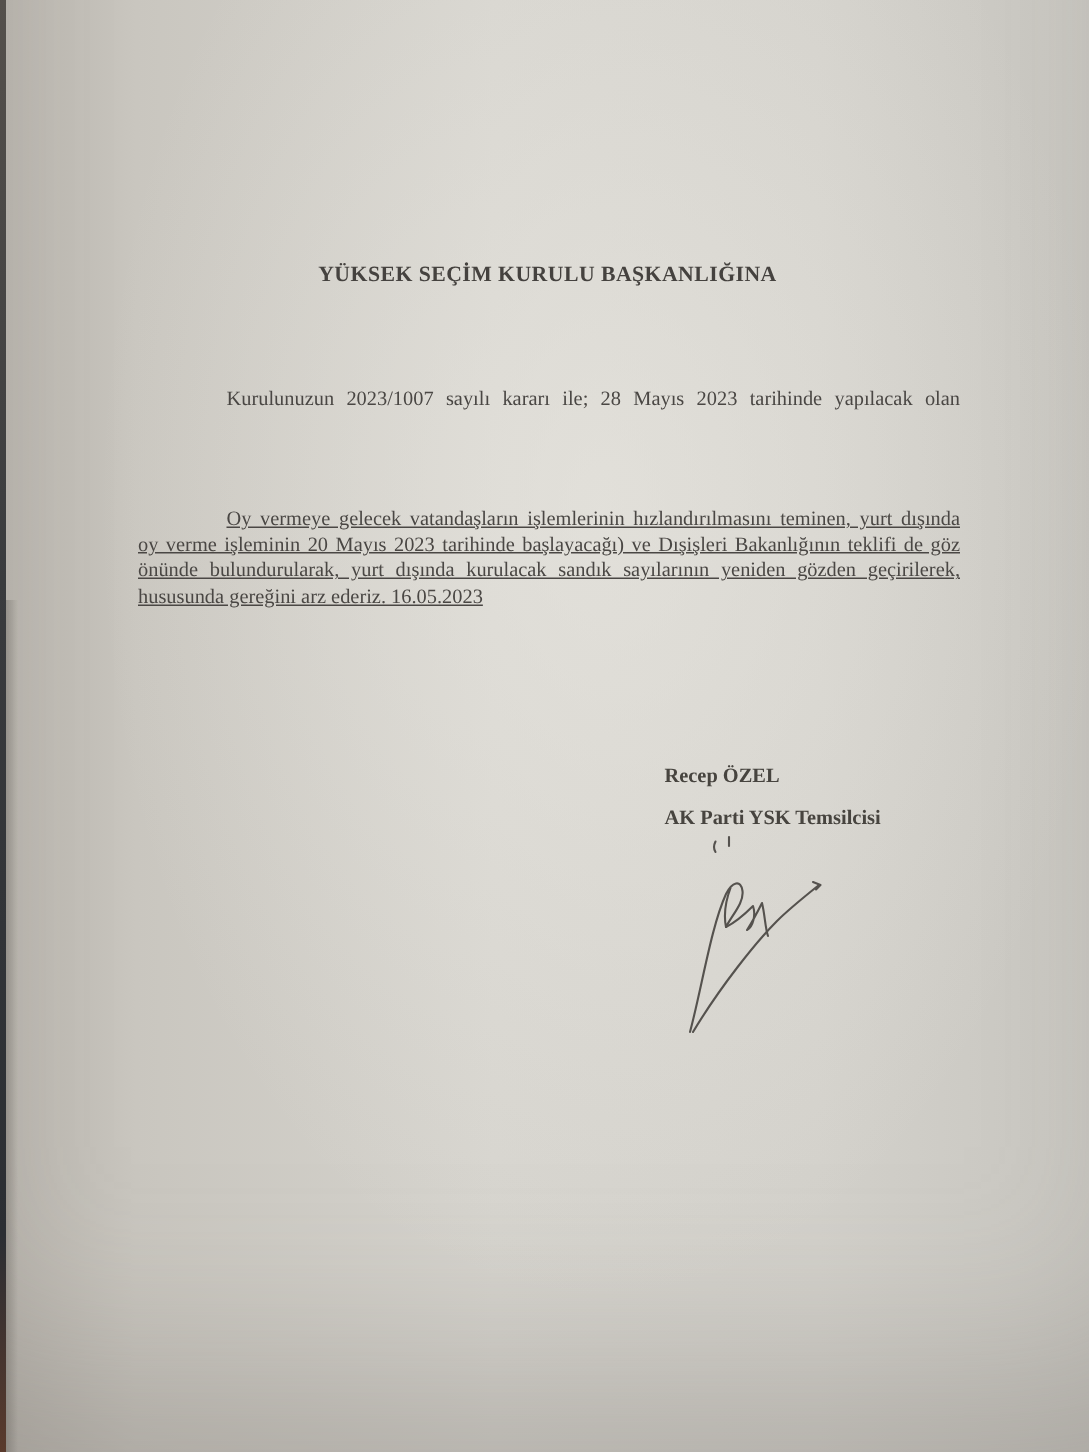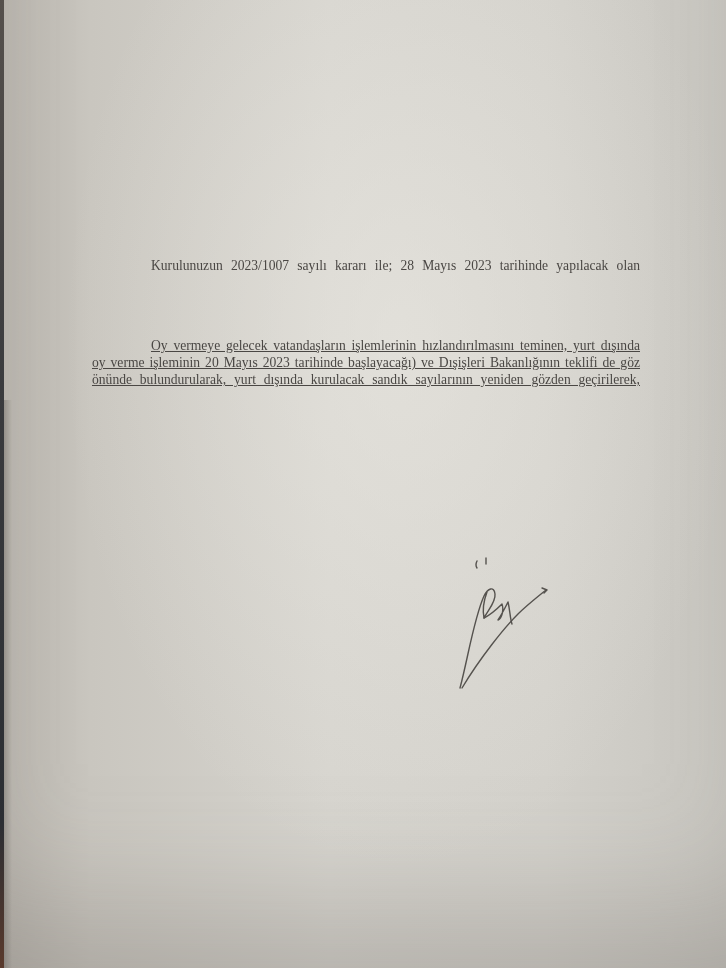--- a/index.html
+++ b/index.html
@@ -92,31 +92,37 @@
       height: 150px;
     }
   </style>
 </head>
 <body>
 
 <div class="desk-strip"></div>
 
 <div class="paper">
 
+  <div class="title">YÜKSEK SEÇİM KURULU BAŞKANLIĞINA</div>
 
   <div class="body-text para1">
     <span class="line indent">Kurulunuzun 2023/1007 sayılı kararı ile; 28 Mayıs 2023 tarihinde yapılacak olan</span>
   </div>
 
   <div class="body-text para2">
     <span class="line indent">Oy vermeye gelecek vatandaşların işlemlerinin hızlandırılmasını teminen, yurt dışında</span>
     <span class="line">oy verme işleminin 20 Mayıs 2023 tarihinde başlayacağı) ve Dışişleri Bakanlığının teklifi de göz</span>
     <span class="line">önünde bulundurularak, yurt dışında kurulacak sandık sayılarının yeniden gözden geçirilerek,</span>
+    <span class="line last">hususunda gereğini arz ederiz. 16.05.2023</span>
   </div>
 
+  <div class="sig-block">
+    <span class="sig-name">Recep ÖZEL</span>
+    <span class="sig-role">AK Parti YSK Temsilcisi</span>
+  </div>
 
   <svg class="signature" viewBox="0 0 110 150">
     <g fill="none" stroke="#55524e" stroke-width="1.4" stroke-linecap="round" stroke-linejoin="round">
       <path d="M33 13 q-2 4 0 7"></path>
       <path d="M42 10 l0 6"></path>
       <path d="M16 140 C24 110, 30 70, 40 48 C44 40, 50 38, 51 46 C52 54, 44 62, 40 70 C38 60, 40 52, 43 44"></path>
       <path d="M40 70 C48 66, 54 60, 58 56 C60 62, 58 70, 54 72 C58 66, 62 58, 64 54 C66 62, 66 70, 68 76"></path>
       <path d="M18 140 C36 110, 60 80, 74 66 C82 58, 92 50, 102 42"></path>
       <path d="M98 40 l5 2 l-3 3"></path>
     </g>

